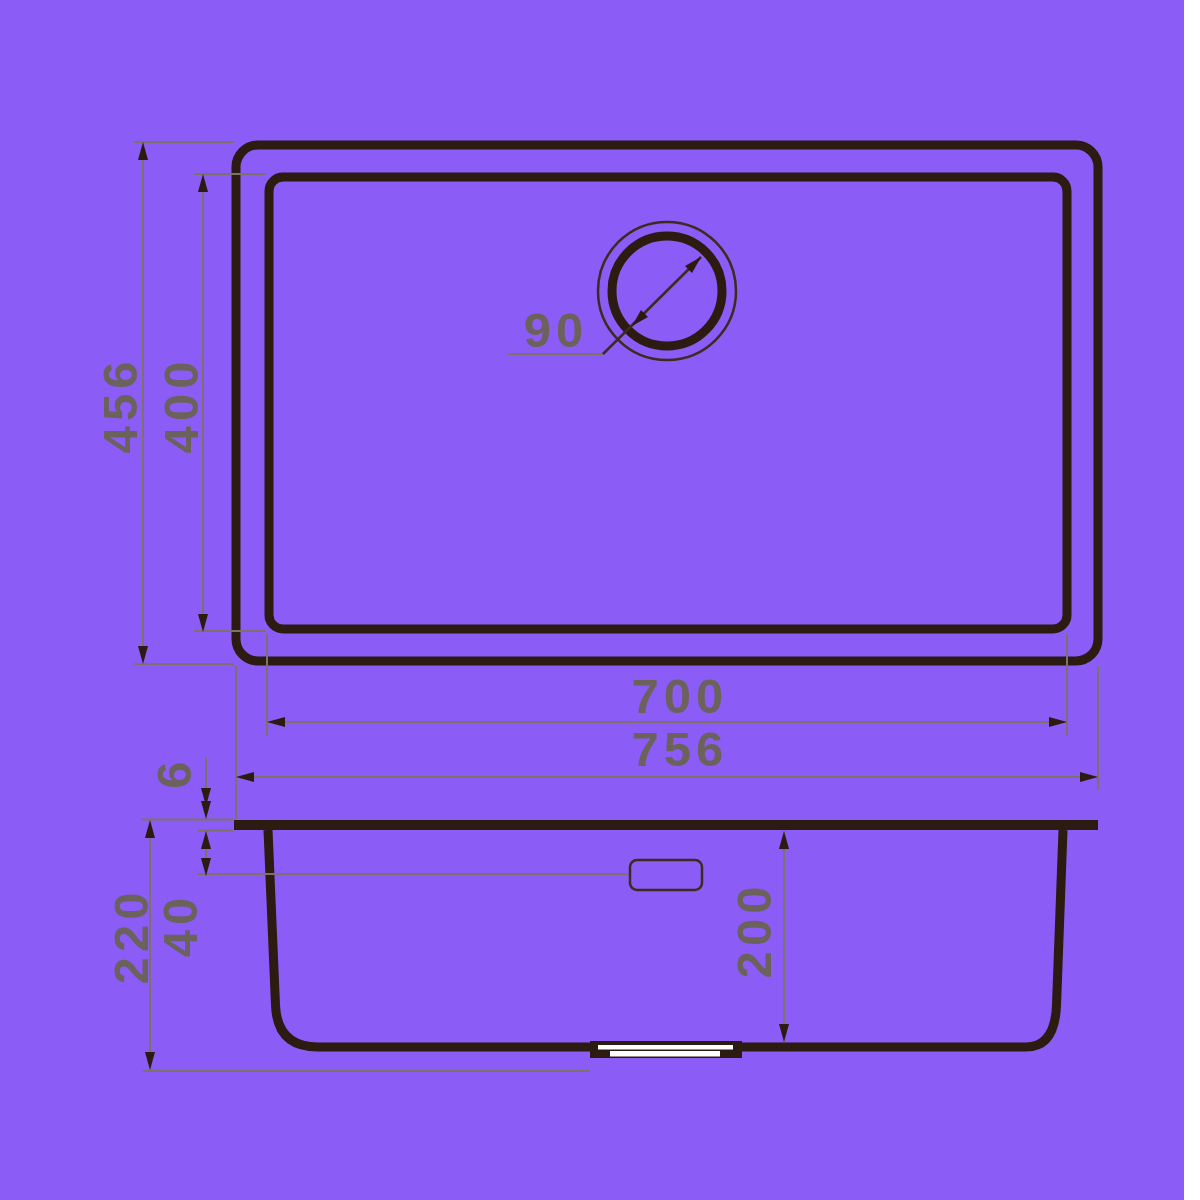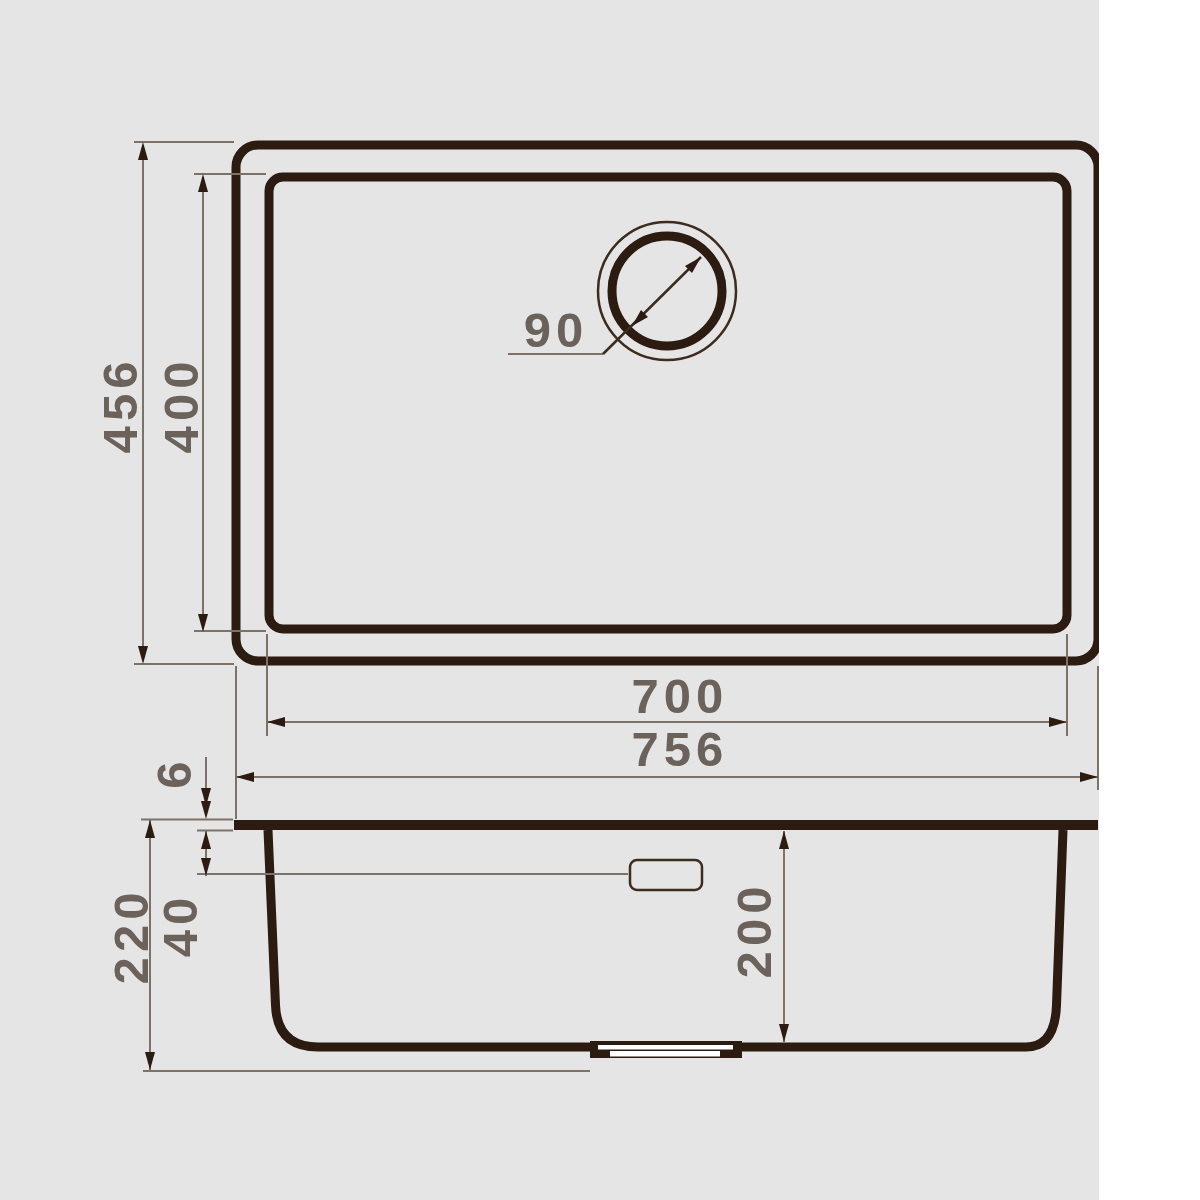--- a/index.html
+++ b/index.html
@@ -1,16 +1,16 @@
 <!DOCTYPE html>
 <html><head>
 <meta charset="utf-8">
 <style>
   html,body{margin:0;padding:0;background:#ffffff;}
-  .canvas{position:relative;width:1099px;height:1200px;background:#e5e5e5;overflow:hidden;}
+  .canvas{position:relative;width:1184px;height:1200px;background:#8b5cf6;overflow:hidden;}
   svg{display:block;}
   text{
     font-family:"Liberation Sans","DejaVu Sans",sans-serif;
     font-weight:700;
     font-size:49px;
     fill:#6b635b;
   }
   .thick{stroke:#2b1b10;stroke-width:9;fill:none;}
   .mid{stroke:#3c2c1e;stroke-width:2.5;fill:none;}
   .thin{stroke:#7d7268;stroke-width:2;fill:none;}

